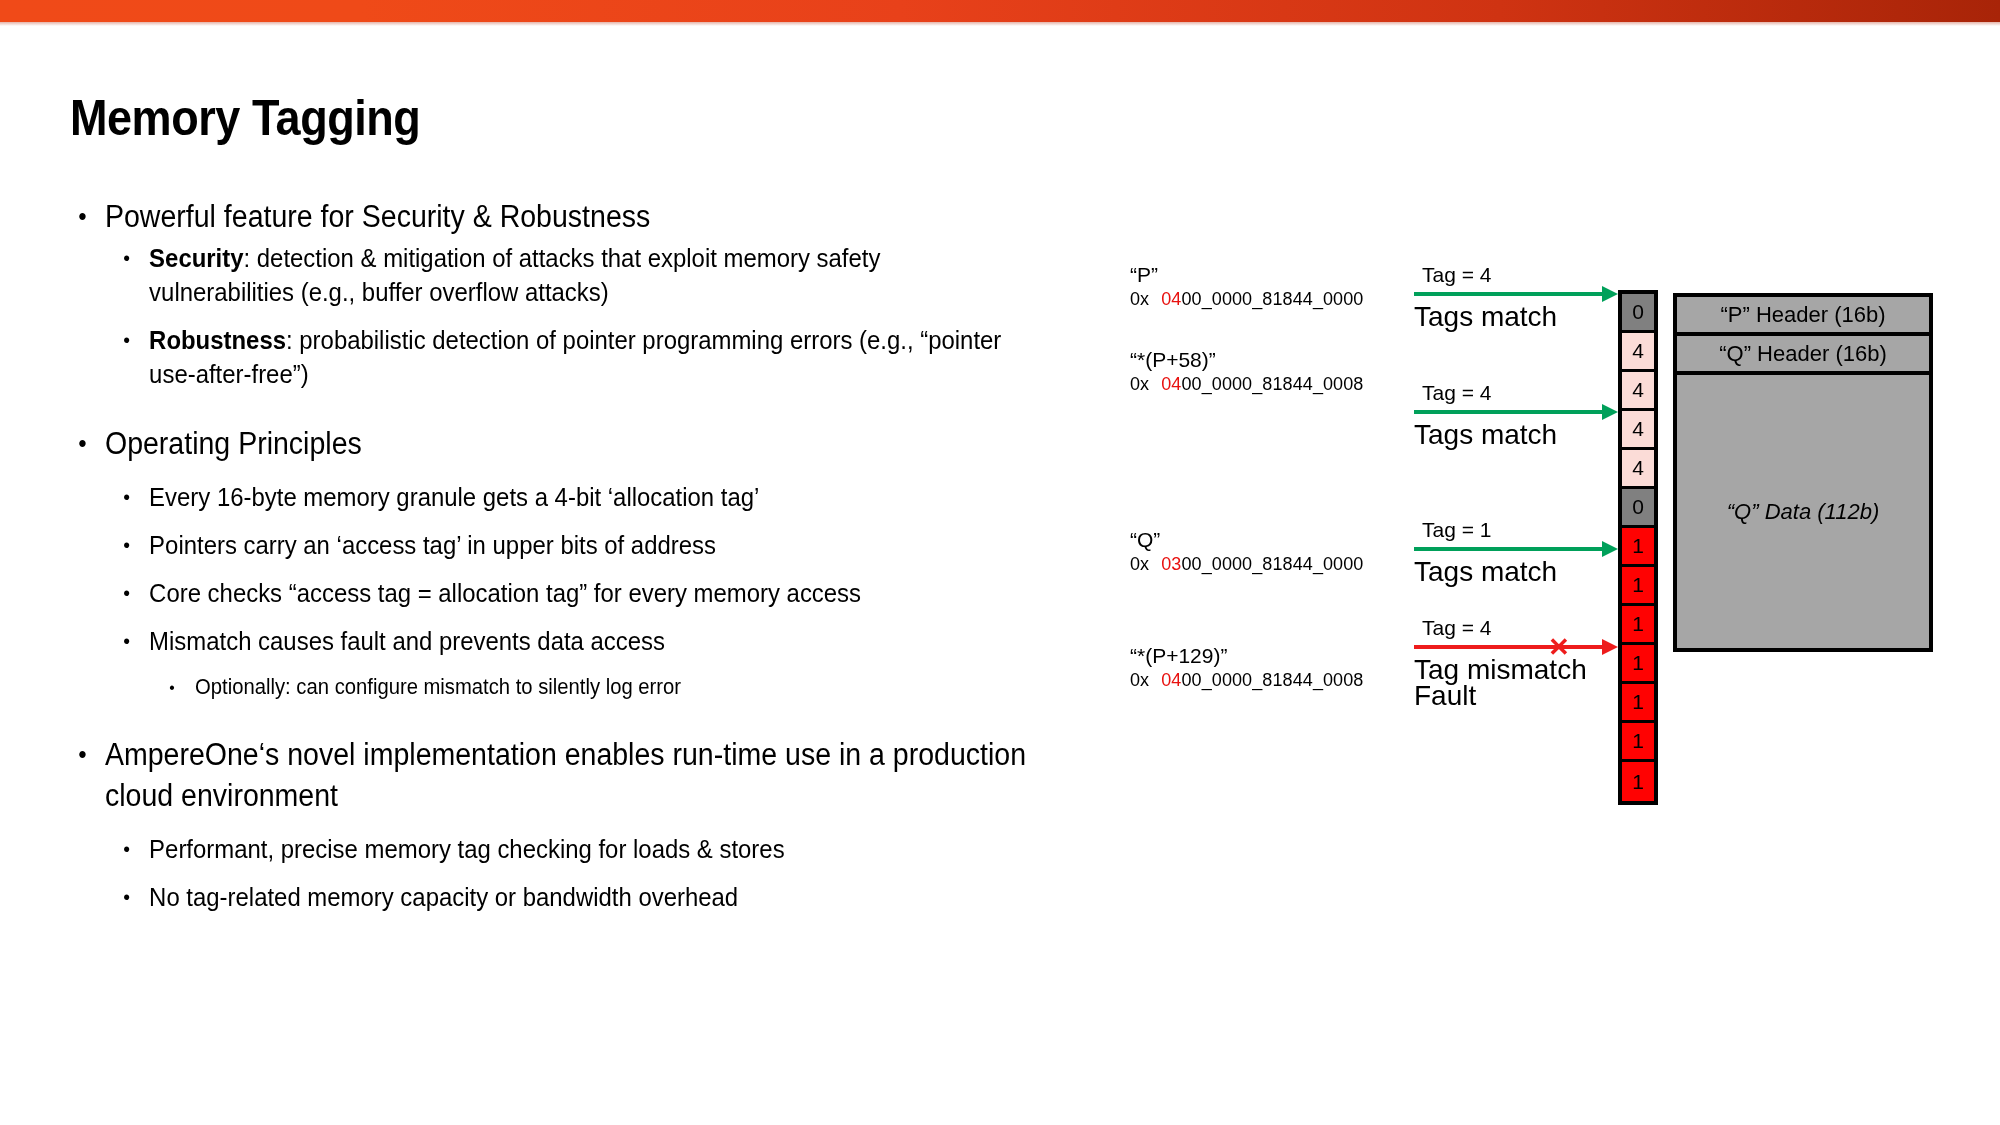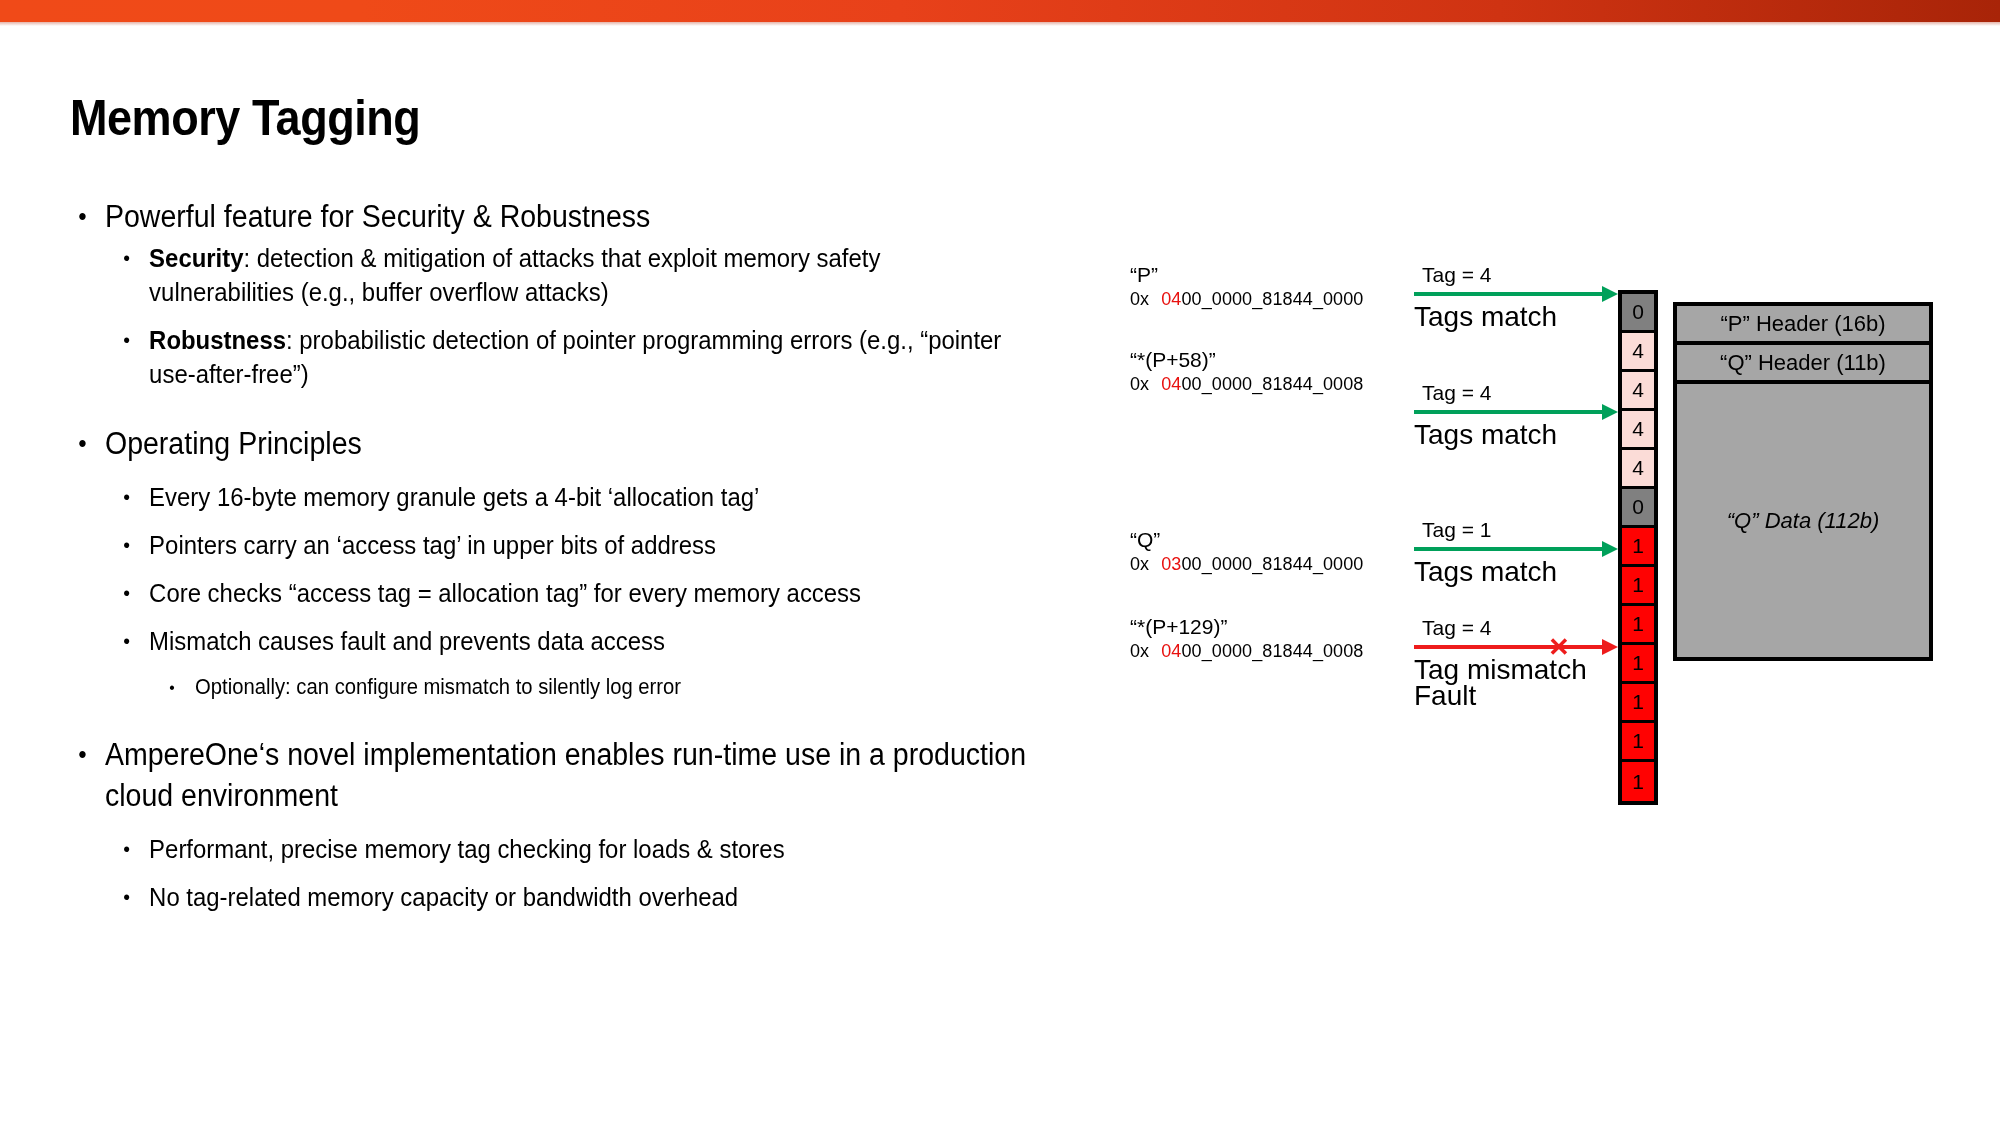--- a/index.html
+++ b/index.html
@@ -179,21 +179,21 @@
   }
   .tag-cell:last-child { border-bottom: none; }
   .tag-zero { background: #808080; }
   .tag-four { background: #fbdcd7; }
   .tag-one  { background: #ff0202; }
 
   
   #mem-col {
     position: absolute;
     left: 543px;
-    top: 12px;
+    top: 3px;
     width: 260px;
     border: 4px solid #000;
     box-sizing: border-box;
     background: #a6a6a6;
   }
   .mem-block {
     box-sizing: border-box;
     border-bottom: 4px solid #000;
     display: flex;
     align-items: center;
@@ -277,21 +277,21 @@
     <div class="ptr-name">“Q”</div>
     <div class="ptr-addr"><span>0x</span><span class="hi">03</span><span>00_0000_81844_0000</span></div>
   </div>
   <div class="arrow-group" style="left:284px; top:257px; width:204px;">
     <div class="arrow-caption-top">Tag = 1</div>
     <div class="arrow-line g-line" style="width:188px;"></div>
     <div class="arrow-head g-head" style="left:188px;"></div>
     <div class="arrow-caption-bot">Tags match</div>
   </div>
 
-  <div class="ptr-label" style="left:0px; top:325px;">
+  <div class="ptr-label" style="left:0px; top:354px;">
     <div class="ptr-name">“*(P+129)”</div>
     <div class="ptr-addr"><span>0x</span><span class="hi">04</span><span>00_0000_81844_0008</span></div>
   </div>
   <div class="arrow-group" style="left:284px; top:355px; width:204px;">
     <div class="arrow-caption-top">Tag = 4</div>
     <div class="arrow-line r-line" style="width:188px;"></div>
     <div class="arrow-head r-head" style="left:188px;"></div>
     <div class="x-mark" style="left:134px;">✕</div>
     <div class="arrow-caption-bot"><span>Tag mismatch</span><br><span>Fault</span></div>
   </div>
@@ -307,17 +307,17 @@
     <div class="tag-cell tag-one">1</div>
     <div class="tag-cell tag-one">1</div>
     <div class="tag-cell tag-one">1</div>
     <div class="tag-cell tag-one">1</div>
     <div class="tag-cell tag-one">1</div>
     <div class="tag-cell tag-one">1</div>
   </div>
 
   <div id="mem-col">
     <div class="mem-block" style="height:39px;">“P” Header (16b)</div>
-    <div class="mem-block" style="height:39px;">“Q” Header (11b)</div>
+    <div class="mem-block" style="height:39px;">“Q” Header (16b)</div>
     <div class="mem-block" style="height:273px;font-style:italic;">“Q” Data (112b)</div>
   </div>
 
 </div>
 
 </body></html>

